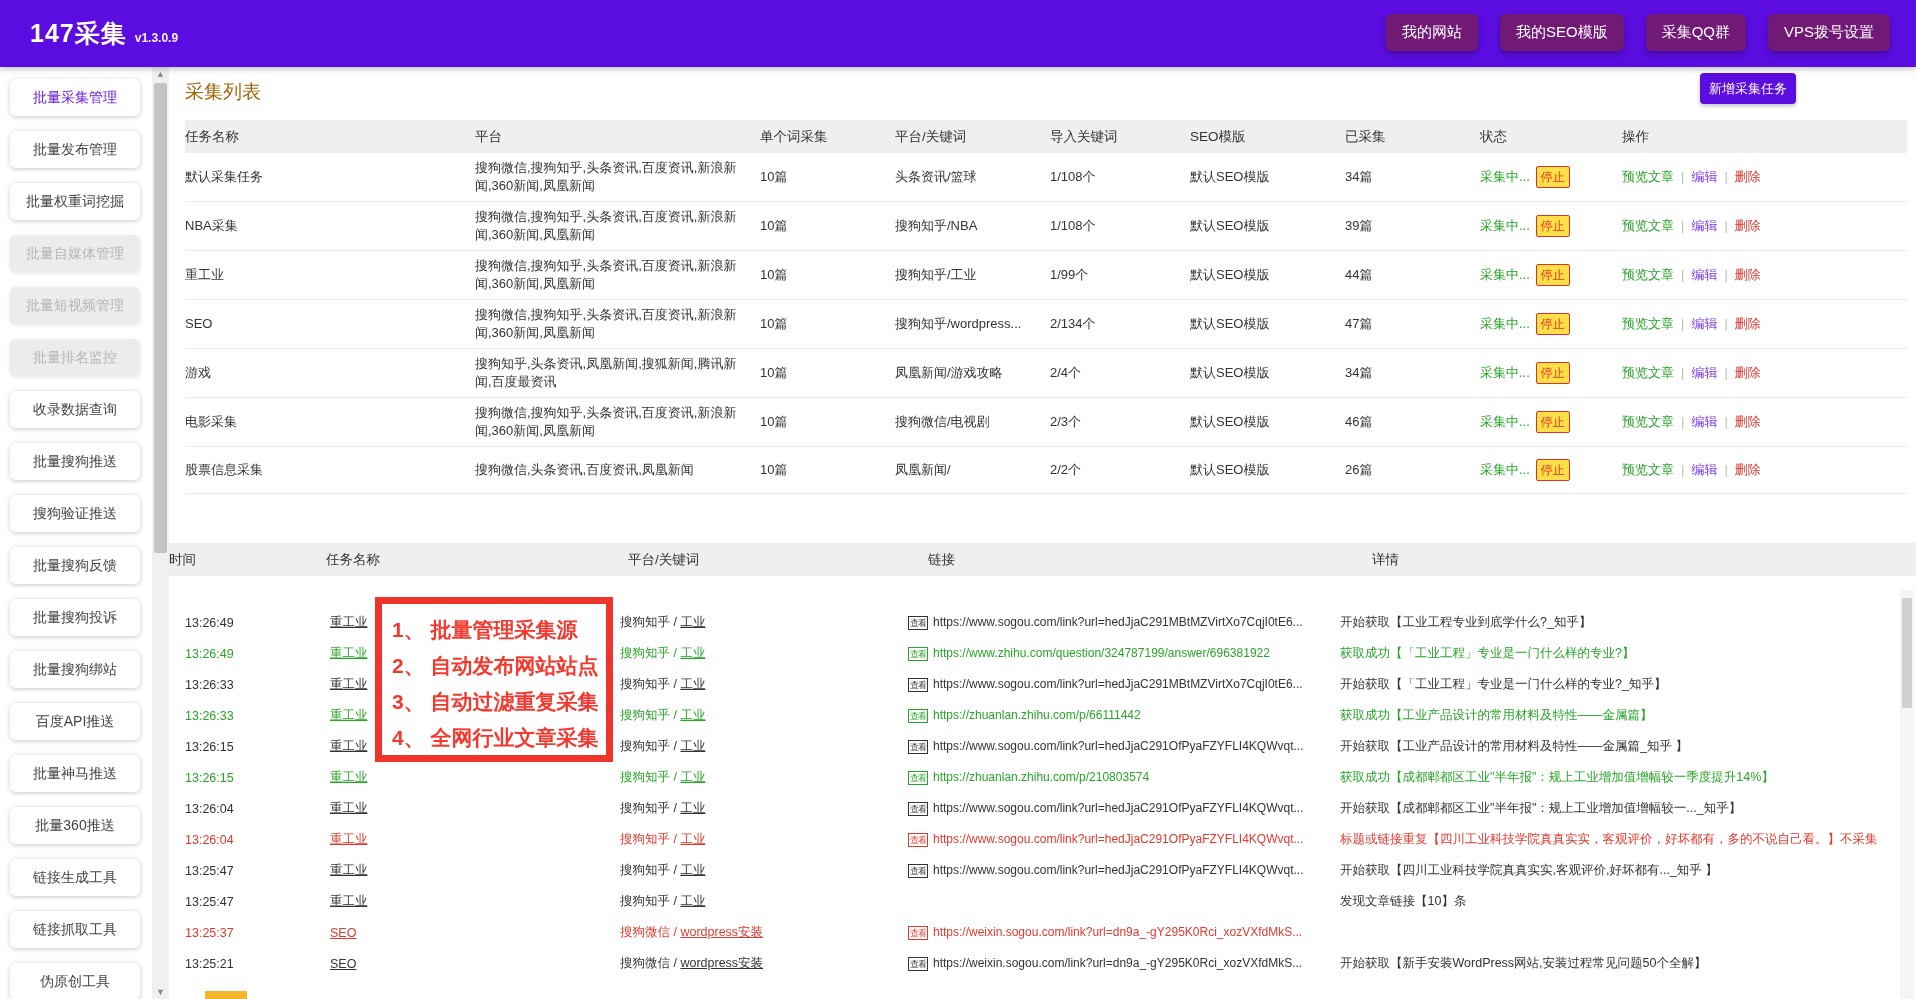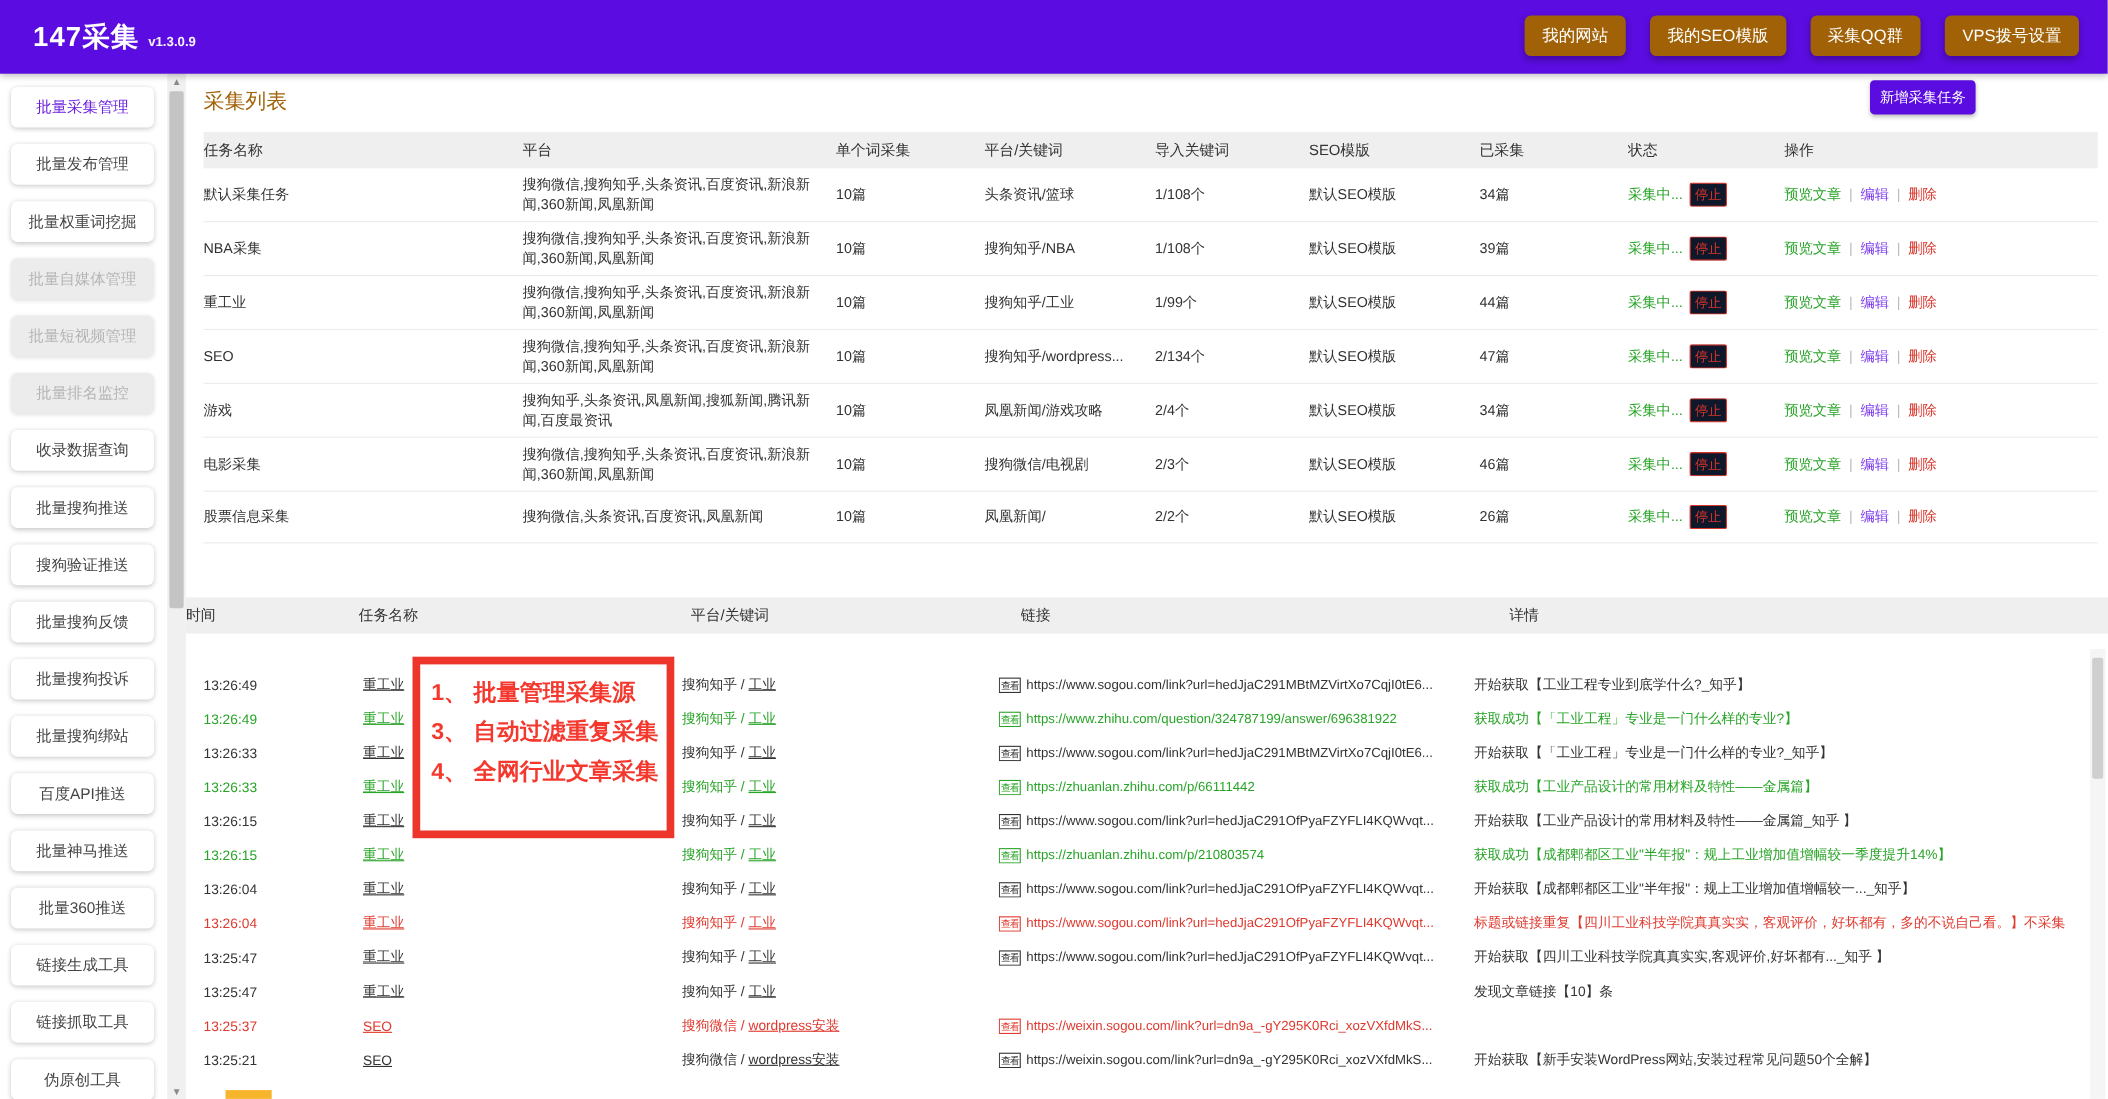--- a/index.html
+++ b/index.html
@@ -7,21 +7,21 @@
               font-family:"Liberation Sans","DejaVu Sans",sans-serif; }
 
   
   .topbar { position:absolute; left:0; top:0; width:1916px; height:67px;
             background:#5b0ce0; color:#fff; z-index:30;
             box-shadow:0 2px 6px rgba(0,0,0,.25); }
   .logo-wrap { position:absolute; left:30px; top:17px; display:flex; align-items:baseline; gap:8px; }
   .logo { font-size:25px; font-weight:bold; letter-spacing:1px; }
   .version { font-size:12px; font-weight:bold; opacity:.95; }
   .topnav { position:absolute; right:26px; top:14px; display:flex; gap:22px; }
-  .nav-item { background:#a16207; border-radius:6px; padding:9px 16px; font-size:15px;
+  .nav-item { background:#701a75; border-radius:6px; padding:9px 16px; font-size:15px;
               color:#fff; cursor:pointer; box-shadow:0 3px 6px rgba(0,0,0,.28); white-space:nowrap; }
 
   
   .sidebar { position:absolute; left:0; top:67px; width:172px; height:932px; background:#fff;
              display:flex; flex-direction:column; gap:15px; padding:12px 0 0 10px; }
   .side-btn { width:130px; height:37px; background:#fff; border-radius:6px;
               box-shadow:0 1px 5px rgba(0,0,0,.22); font-size:14px; color:#444;
               display:flex; align-items:center; justify-content:center; cursor:pointer;
               white-space:nowrap; flex:0 0 auto; }
   .side-btn.active { color:#6a1de0; }
@@ -49,21 +49,21 @@
   .grid-log  { display:grid; grid-template-columns:145px 290px 288px 432px 1fr; }
   .thead { background:#efefef; height:33px; align-items:center; font-size:13.5px; color:#333; }
   .thead .cell { line-height:33px; }
   .cell { padding-right:14px; overflow:hidden; }
 
   .task-table { position:absolute; left:16px; top:53px; width:1722px; }
   .trow { min-height:47px; border-bottom:1px solid #ebebeb; font-size:13px; color:#333;
           align-items:center; padding:6px 0; }
   .trow .cell { line-height:18px; }
   .status-run { color:#28a428; margin-right:6px; }
-  .stop-btn { display:inline-block; border:1px solid #d9342b; color:#d9342b; background:#0f172a;
+  .stop-btn { display:inline-block; border:1px solid #d9342b; color:#d9342b; background:#fde047;
               font-size:12px; padding:1px 4px; border-radius:2px; cursor:pointer; }
   .op-a { cursor:pointer; }
   .op-preview { color:#28a428; }
   .op-edit { color:#7c3aed; }
   .op-del { color:#d9342b; }
   .op-sep { color:#bbb; margin:0 7px; }
 
   
   .log-head { position:absolute; left:0; top:476px; width:1902px;gap:12px; }
   .log-body { position:absolute; left:16px; top:540px; width:1722px; }
@@ -320,20 +320,21 @@
         <span class="cell">13:25:21</span>
         <span class="cell task-link">SEO</span>
         <span class="cell"><span>搜狗微信 / </span><span class="kw-link">wordpress安装</span></span>
         <span class="cell"><span class="view-box">查看</span><span class="url-text">https://weixin.sogou.com/link?url=dn9a_-gY295K0Rci_xozVXfdMkS...</span></span>
         <span class="cell">开始获取【新手安装WordPress网站,安装过程常见问题50个全解】</span>
       </div>
     </div>
 
   <div class="anno-box" id="anno-box">
       <div class="anno-line">1、 批量管理采集源</div>
+      <div class="anno-line">2、 自动发布网站站点</div>
       <div class="anno-line">3、 自动过滤重复采集</div>
       <div class="anno-line">4、 全网行业文章采集</div>
     </div>
 
   <div class="log-scroll">
     <div class="log-thumb"></div>
   </div>
 
   <div class="orange-frag"></div>
 </div>

